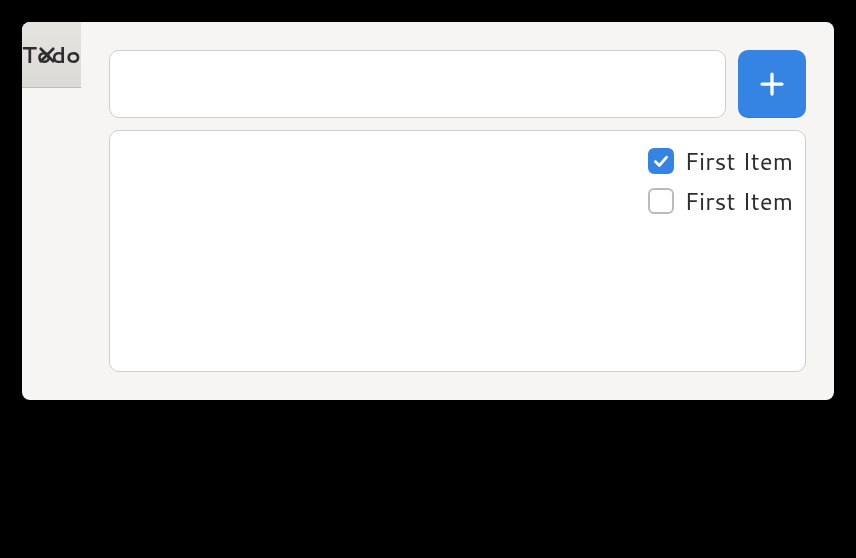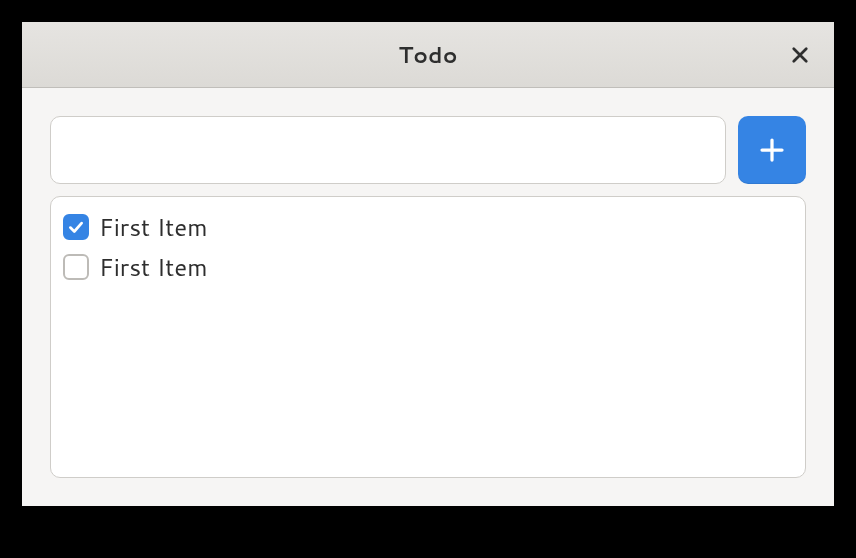--- a/index.html
+++ b/index.html
@@ -8,26 +8,25 @@
       width: 856px;
       height: 558px;
       font-family: Cantarell, "Segoe UI", sans-serif;
       display: flex;
       align-items: flex-start;
       justify-content: center;
       padding: 22px;
     }
     .window {
       width: 812px;
-      height: 484px;
+      height: 378px;
       background: #f6f5f4;
-      border-radius: 0;
+      border-radius: 8px;
       overflow: hidden;
       display: flex;
-      flex-direction: column;
       box-shadow: 0 2px 8px rgba(0,0,0,0.3);
     }
     .titlebar {
       height: 66px;
       background: linear-gradient(to bottom, #e6e4e1, #dcdad6);
       border-bottom: 1px solid #c0beba;
       display: flex;
       align-items: center;
       justify-content: center;
       position: relative;
@@ -90,20 +89,21 @@
       border: 1px solid #cfcdc9;
       border-radius: 10px;
       background: #fff;
       padding: 10px 12px;
     }
     .list-item {
       display: flex;
       align-items: center;
       gap: 10px;
       height: 40px;
+      justify-content: flex-end;
     }
     .checkbox {
       width: 26px;
       height: 26px;
       border: 2px solid #bdbbb7;
       border-radius: 6px;
       background: #fff;
       display: flex;
       align-items: center;
       justify-content: center;

